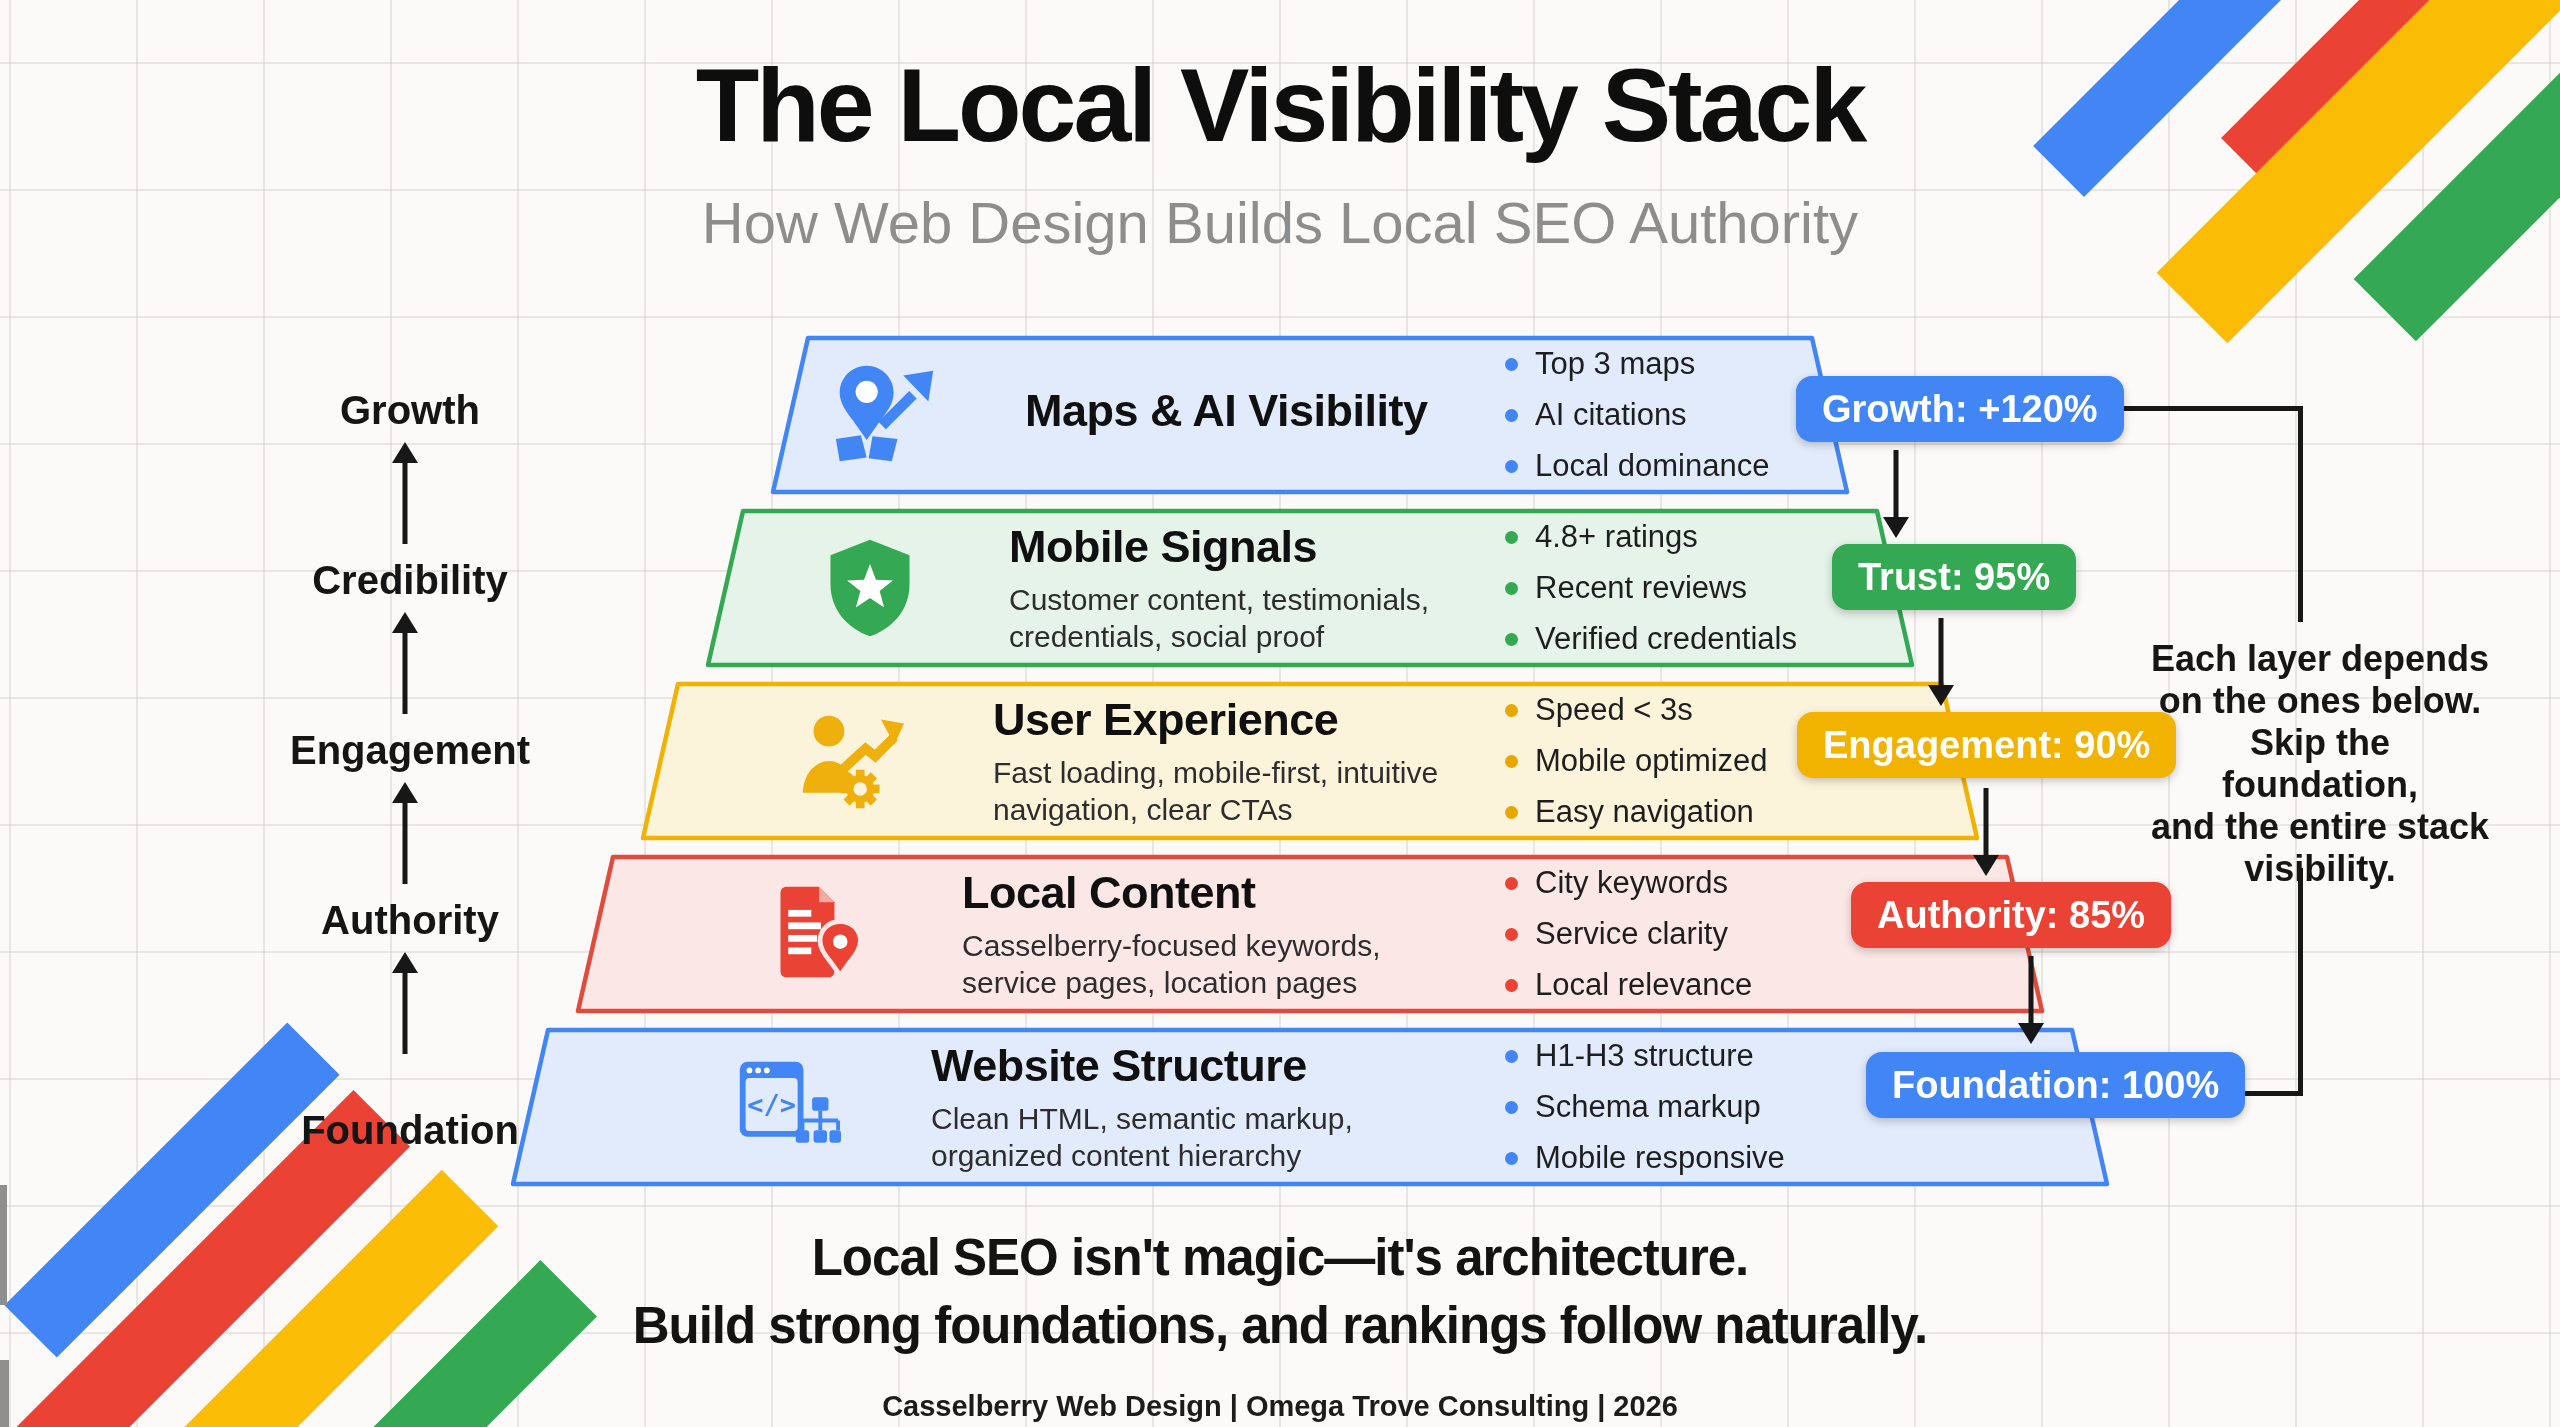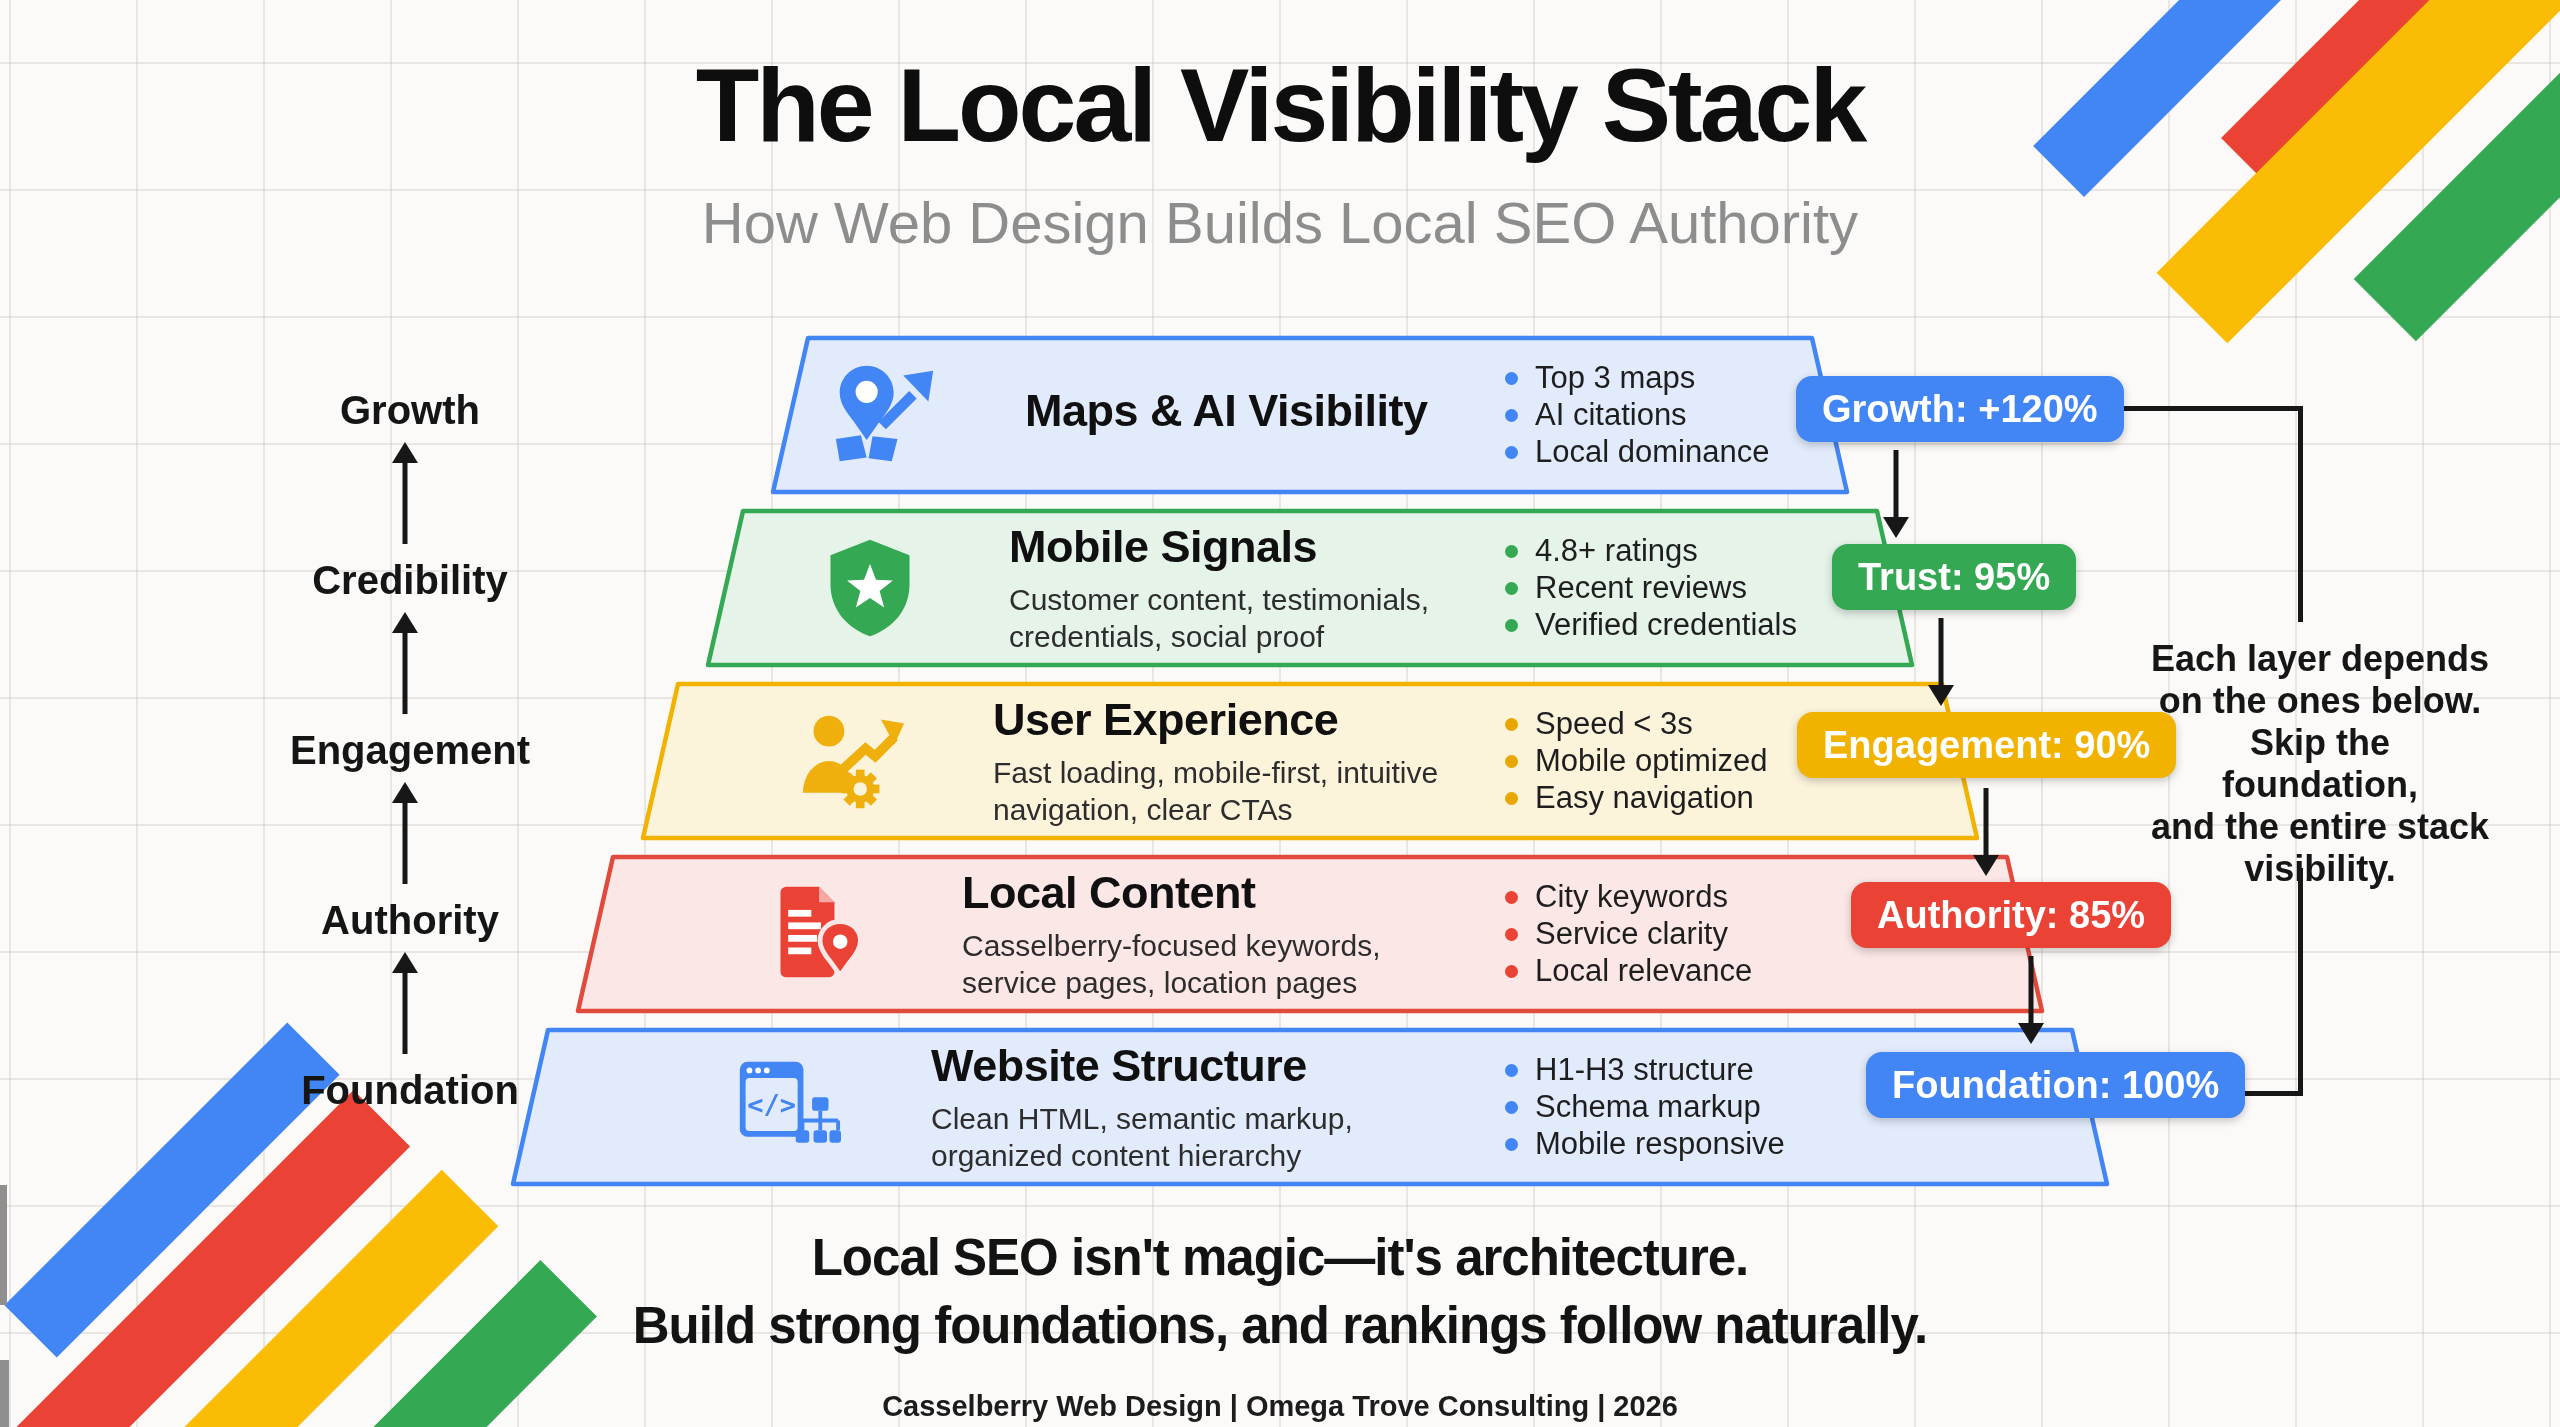--- a/index.html
+++ b/index.html
@@ -33,21 +33,21 @@
   .t-green {fill:#E5F3E9;stroke:#34A853;stroke-width:4.5;stroke-linejoin:round;}
   .t-yellow{fill:#FCF3DB;stroke:#F2B200;stroke-width:4.5;stroke-linejoin:round;}
   .t-red   {fill:#FBE7E5;stroke:#E14B3E;stroke-width:4.5;stroke-linejoin:round;}
   .layer .lcontent{position:absolute;inset:0;}
   .licon{position:absolute;left:var(--icon-l);top:50%;transform:translateY(-50%);width:106px;height:106px;}
   .licon svg{width:100%;height:100%;display:block;}
   .ltext{position:absolute;left:var(--text-l);top:50%;transform:translateY(-50%);width:600px;}
   .ltext h3{margin:0 0 8px 0;font-size:45px;font-weight:bold;letter-spacing:-0.5px;color:#101010;}
   .ltext .desc{margin:0;font-size:30px;line-height:37px;color:#2d2d2d;}
   .bullets{position:absolute;left:var(--bul-l);top:50%;transform:translateY(-50%);
-           margin:0;padding:0;list-style:none;display:flex;flex-direction:column;gap:1px;}
+           margin:0;padding:0;list-style:none;display:flex;flex-direction:column;gap:15px;}
   .bullet{display:flex;align-items:center;font-size:31px;color:#1e1e1e;font-weight:500;white-space:nowrap;}
   .dot{width:13px;height:13px;border-radius:50%;background:var(--accent);margin-right:17px;flex:none;}
 
   
   .ladder-label{position:absolute;left:410px;transform:translateX(-50%);
     font-size:40px;font-weight:bold;color:#151515;white-space:nowrap;}
   .arrow-up,.arrow-down{position:absolute;width:28px;}
   .arrow-up::before{content:"";position:absolute;left:50%;transform:translateX(-50%);
     top:17px;bottom:0;width:5px;background:#171717;}
   .arrow-up::after{content:"";position:absolute;left:50%;transform:translateX(-50%);top:0;
@@ -102,21 +102,21 @@
   </div>
 
   <div class="ladder-label" style="top:388px">Growth</div>
   <div class="arrow-up" style="left:391px;top:442px;height:102px"></div>
   <div class="ladder-label" style="top:558px">Credibility</div>
   <div class="arrow-up" style="left:391px;top:612px;height:102px"></div>
   <div class="ladder-label" style="top:728px">Engagement</div>
   <div class="arrow-up" style="left:391px;top:782px;height:102px"></div>
   <div class="ladder-label" style="top:898px">Authority</div>
   <div class="arrow-up" style="left:391px;top:952px;height:102px"></div>
-  <div class="ladder-label" style="top:1068px">Foundation</div>
+  <div class="ladder-label" style="top:1108px">Foundation</div>
 
   <section class="layer" style="top:335px;left:770px;width:1080px;--accent:#4285F4;--icon-l:62px;--text-l:255px;--bul-l:735px;">
     <svg class="trap" viewBox="0 0 1080 160" preserveAspectRatio="none">
         <polygon class="t-blue" points="38,3 1042,3 1077,157 3,157"></polygon>
       </svg>
     <div class="lcontent">
       <span class="licon">
         <svg viewBox="0 0 110 110">
           <polygon points="4,80 30,76 36,99 8,103" fill="#4285F4"></polygon>
           <polygon points="42,77 68,80 62,103 38,100" fill="#4285F4"></polygon>

